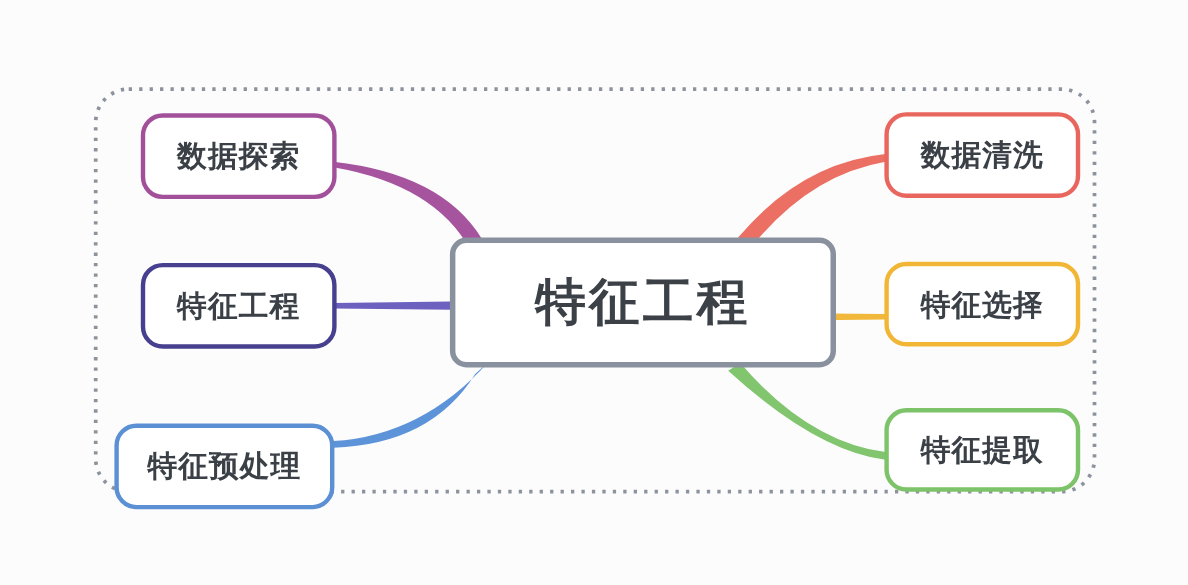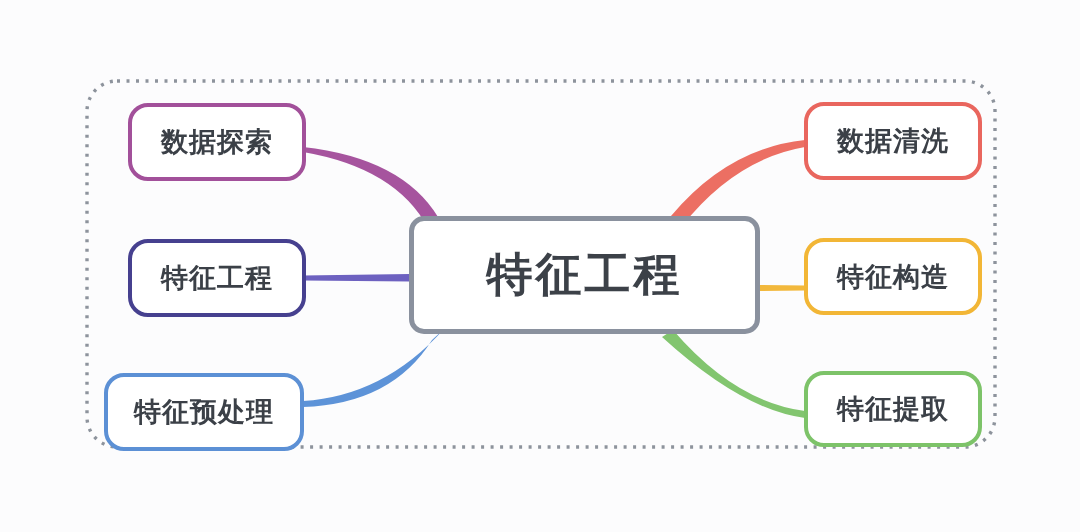--- a/index.html
+++ b/index.html
@@ -45,27 +45,27 @@
   <div class="node node-center" style="border-color: rgb(138, 145, 158);">
     <span>特征工程</span>
   </div>
 
   <div class="node node-l1" style="border-color: rgb(162, 80, 154);">
     <span>数据探索</span>
   </div>
   <div class="node node-l2" style="border-color: rgb(70, 64, 143);">
     <span>特征工程</span>
   </div>
-  <div class="node node-l3" style="border-color: rgb(92, 144, 213);">
+  <div class="node node-l3" style="border-color: rgb(92, 144, 213); margin-top: 12px;">
     <span>特征预处理</span>
   </div>
 
   <div class="node node-r1" style="border-color: rgb(233, 102, 94);">
     <span>数据清洗</span>
   </div>
   <div class="node node-r2" style="border-color: rgb(242, 182, 54);">
-    <span>特征构造</span>
+    <span>特征选择</span>
   </div>
   <div class="node node-r3" style="border-color: rgb(125, 195, 105);">
     <span>特征提取</span>
   </div>
 
 </div>
 
 </body></html>

